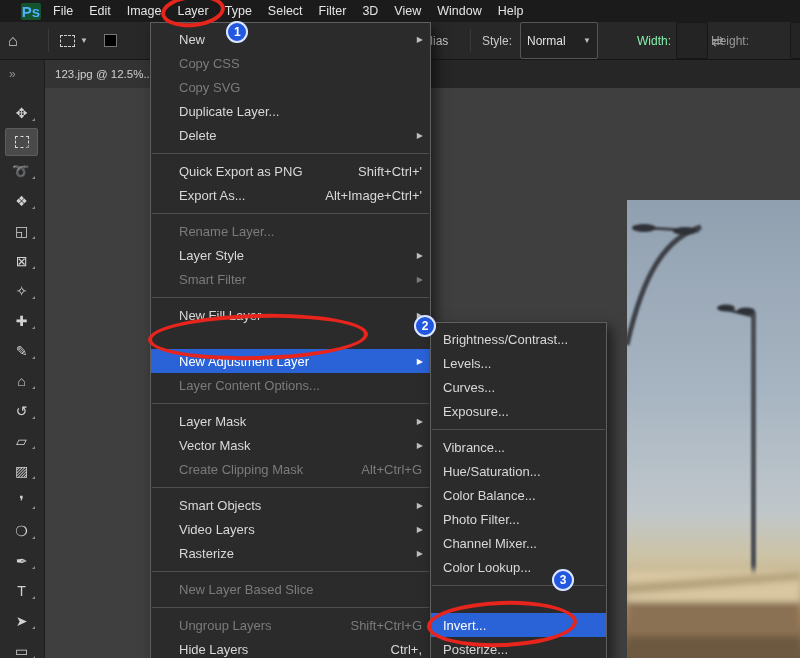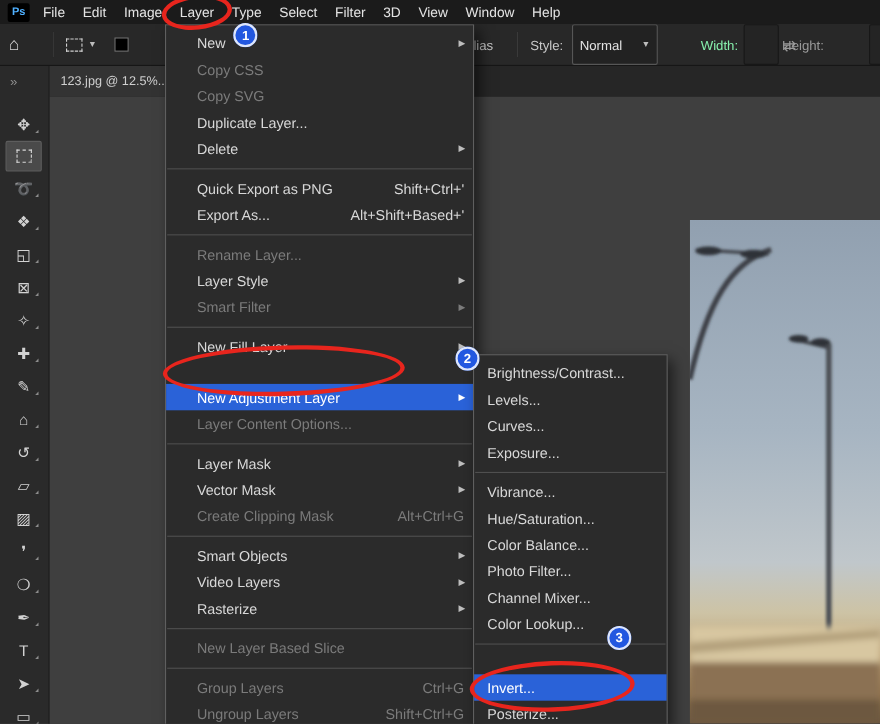--- a/index.html
+++ b/index.html
@@ -13,22 +13,22 @@
     color: #d8d8d8;
   }
 
   
   .menubar {
     position: absolute; top:0; left:0; right:0; height:22px;
     background:#1b1b1b; display:flex; align-items:center;
     font-size:12.5px; color:#e4e4e4; z-index:60;
   }
   .ps-logo {
-    width:20px; height:17px; margin:0 4px 0 7px; border-radius:2px;
-    background:#000000; color:#4fb0ff; font-size:10px; font-weight:bold;
+    width:20px; height:17px; margin:0 4px 0 21px; border-radius:2px;
+    background:#14532d; color:#4fb0ff; font-size:15px; font-weight:bold;
     display:flex; align-items:center; justify-content:center;
   }
   .mb-item { padding:0 8px; height:22px; line-height:22px; position:relative; white-space:nowrap; }
 
   
   .optionsbar {
     position:absolute; top:22px; left:0; right:0; height:38px;
     background:#282828; border-bottom:1px solid #161616; z-index:5;
     font-size:12px; color:#c9c9c9;
   }
@@ -302,21 +302,21 @@
       <span>Delete</span>
       <span class="arr">▶</span>
     </div>
   <div class="msep"></div>
   <div class="mi">
       <span>Quick Export as PNG</span>
       <span class="sc">Shift+Ctrl+'</span>
     </div>
   <div class="mi">
       <span>Export As...</span>
-      <span class="sc">Alt+Shift+Based+'</span>
+      <span class="sc">Alt+Image+Ctrl+'</span>
     </div>
   <div class="msep"></div>
   <div class="mi dis">
       <span>Rename Layer...</span>
     </div>
   <div class="mi has-sub">
       <span>Layer Style</span>
       <span class="arr">▶</span>
     </div>
   <div class="mi has-sub dis">
@@ -359,24 +359,20 @@
     </div>
   <div class="mi has-sub">
       <span>Rasterize</span>
       <span class="arr">▶</span>
     </div>
   <div class="msep"></div>
   <div class="mi dis">
       <span>New Layer Based Slice</span>
     </div>
   <div class="msep"></div>
-  <div class="mi dis">
-      <span>Group Layers</span>
-      <span class="sc">Ctrl+G</span>
-    </div>
   <div class="mi dis">
       <span>Ungroup Layers</span>
       <span class="sc">Shift+Ctrl+G</span>
     </div>
   <div class="mi">
       <span>Hide Layers</span>
       <span class="sc">Ctrl+,</span>
     </div>
 </div>
 

